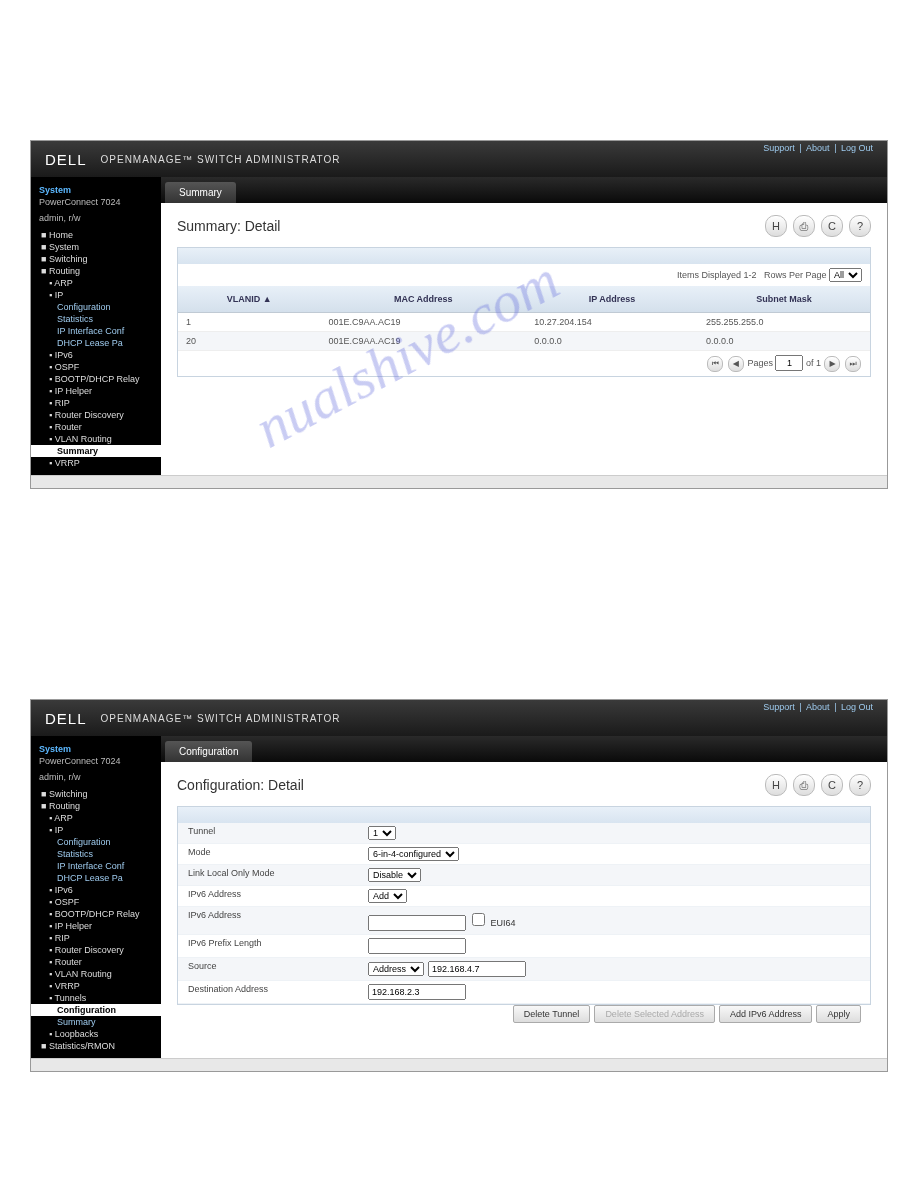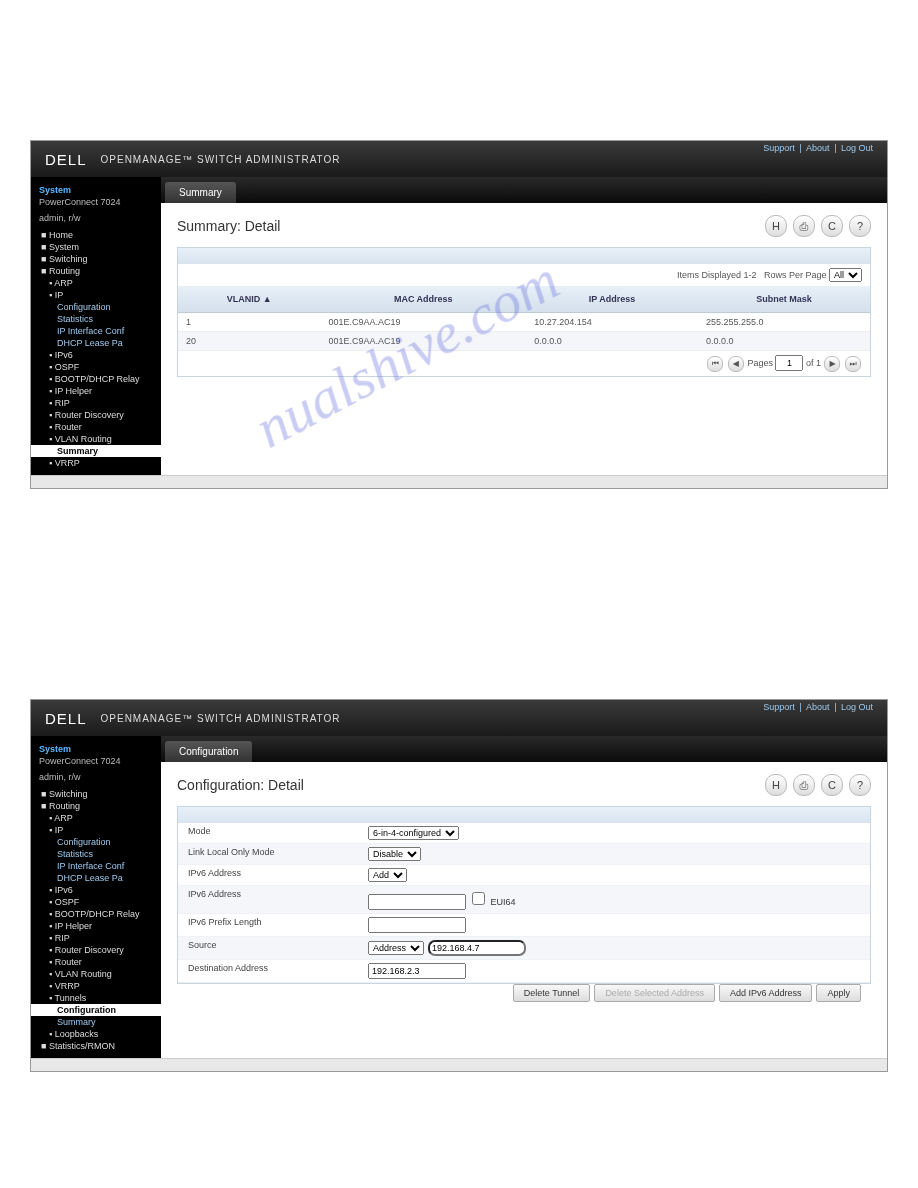--- a/index.html
+++ b/index.html
@@ -205,20 +205,24 @@
           <div class="icon-btns">
             <div class="icon-btn">H</div>
             <div class="icon-btn">⎙</div>
             <div class="icon-btn">C</div>
             <div class="icon-btn">?</div>
           </div>
         </div>
         <div class="data-box">
           <div class="box-strip"></div>
           <div id="form-rows">
+                <div class="form-row alt">
+                  <div class="form-label">Tunnel</div>
+                  <div class="form-val"><select><option>1</option></select></div>
+                </div>
                 <div class="form-row">
                   <div class="form-label">Mode</div>
                   <div class="form-val"><select><option>6-in-4-configured</option></select></div>
                 </div>
                 <div class="form-row alt">
                   <div class="form-label">Link Local Only Mode</div>
                   <div class="form-val"><select><option>Disable</option></select></div>
                 </div>
                 <div class="form-row">
                   <div class="form-label">IPv6 Address</div>
@@ -227,21 +231,21 @@
                 <div class="form-row alt">
                   <div class="form-label">IPv6 Address</div>
                   <div class="form-val"><input type="text" style=""><input type="checkbox" style="margin-left: 6px;"><span> EUI64</span></div>
                 </div>
                 <div class="form-row">
                   <div class="form-label">IPv6 Prefix Length</div>
                   <div class="form-val"><input type="text" style=""></div>
                 </div>
                 <div class="form-row alt">
                   <div class="form-label">Source</div>
-                  <div class="form-val"><select><option>Address</option></select><input type="text" value="192.168.4.7" style="margin-left: 4px; border-radius: 7px;"></div>
+                  <div class="form-val"><select><option>Address</option></select><input type="text" value="192.168.4.7" style="margin-left: 4px;"></div>
                 </div>
                 <div class="form-row">
                   <div class="form-label">Destination Address</div>
                   <div class="form-val"><input type="text" value="192.168.2.3" style=""></div>
                 </div>
               </div>
         </div>
         <div class="btn-row" id="btn-row"><span class="btn">Delete Tunnel</span><span class="btn disabled">Delete Selected Address</span><span class="btn">Add IPv6 Address</span><span class="btn">Apply</span></div>
       </div>
     </div>

